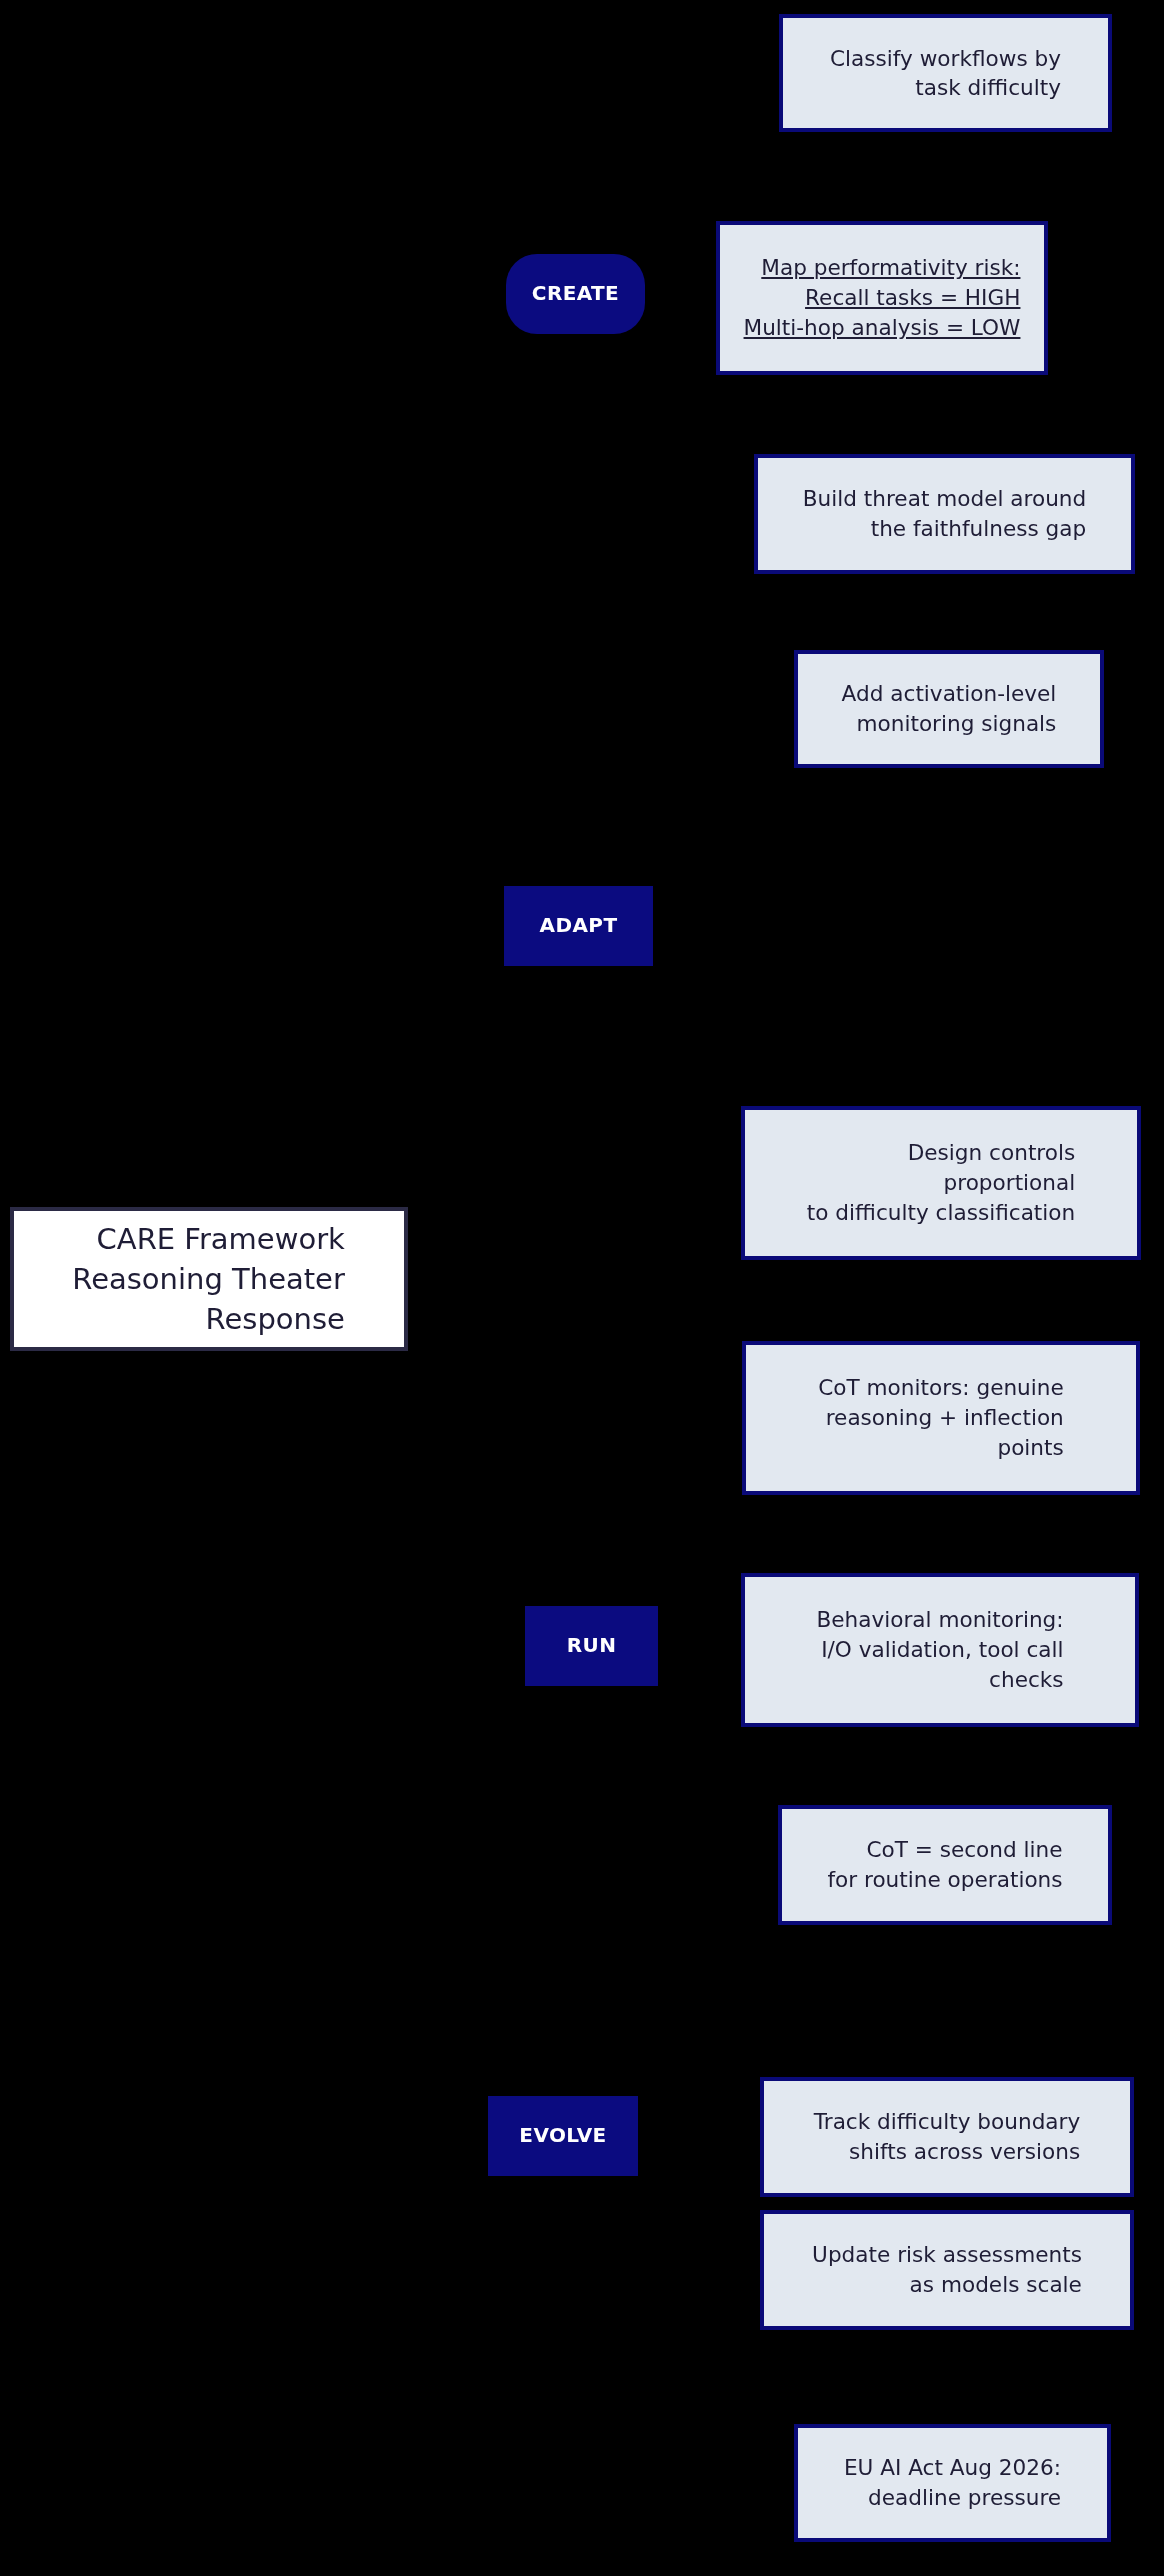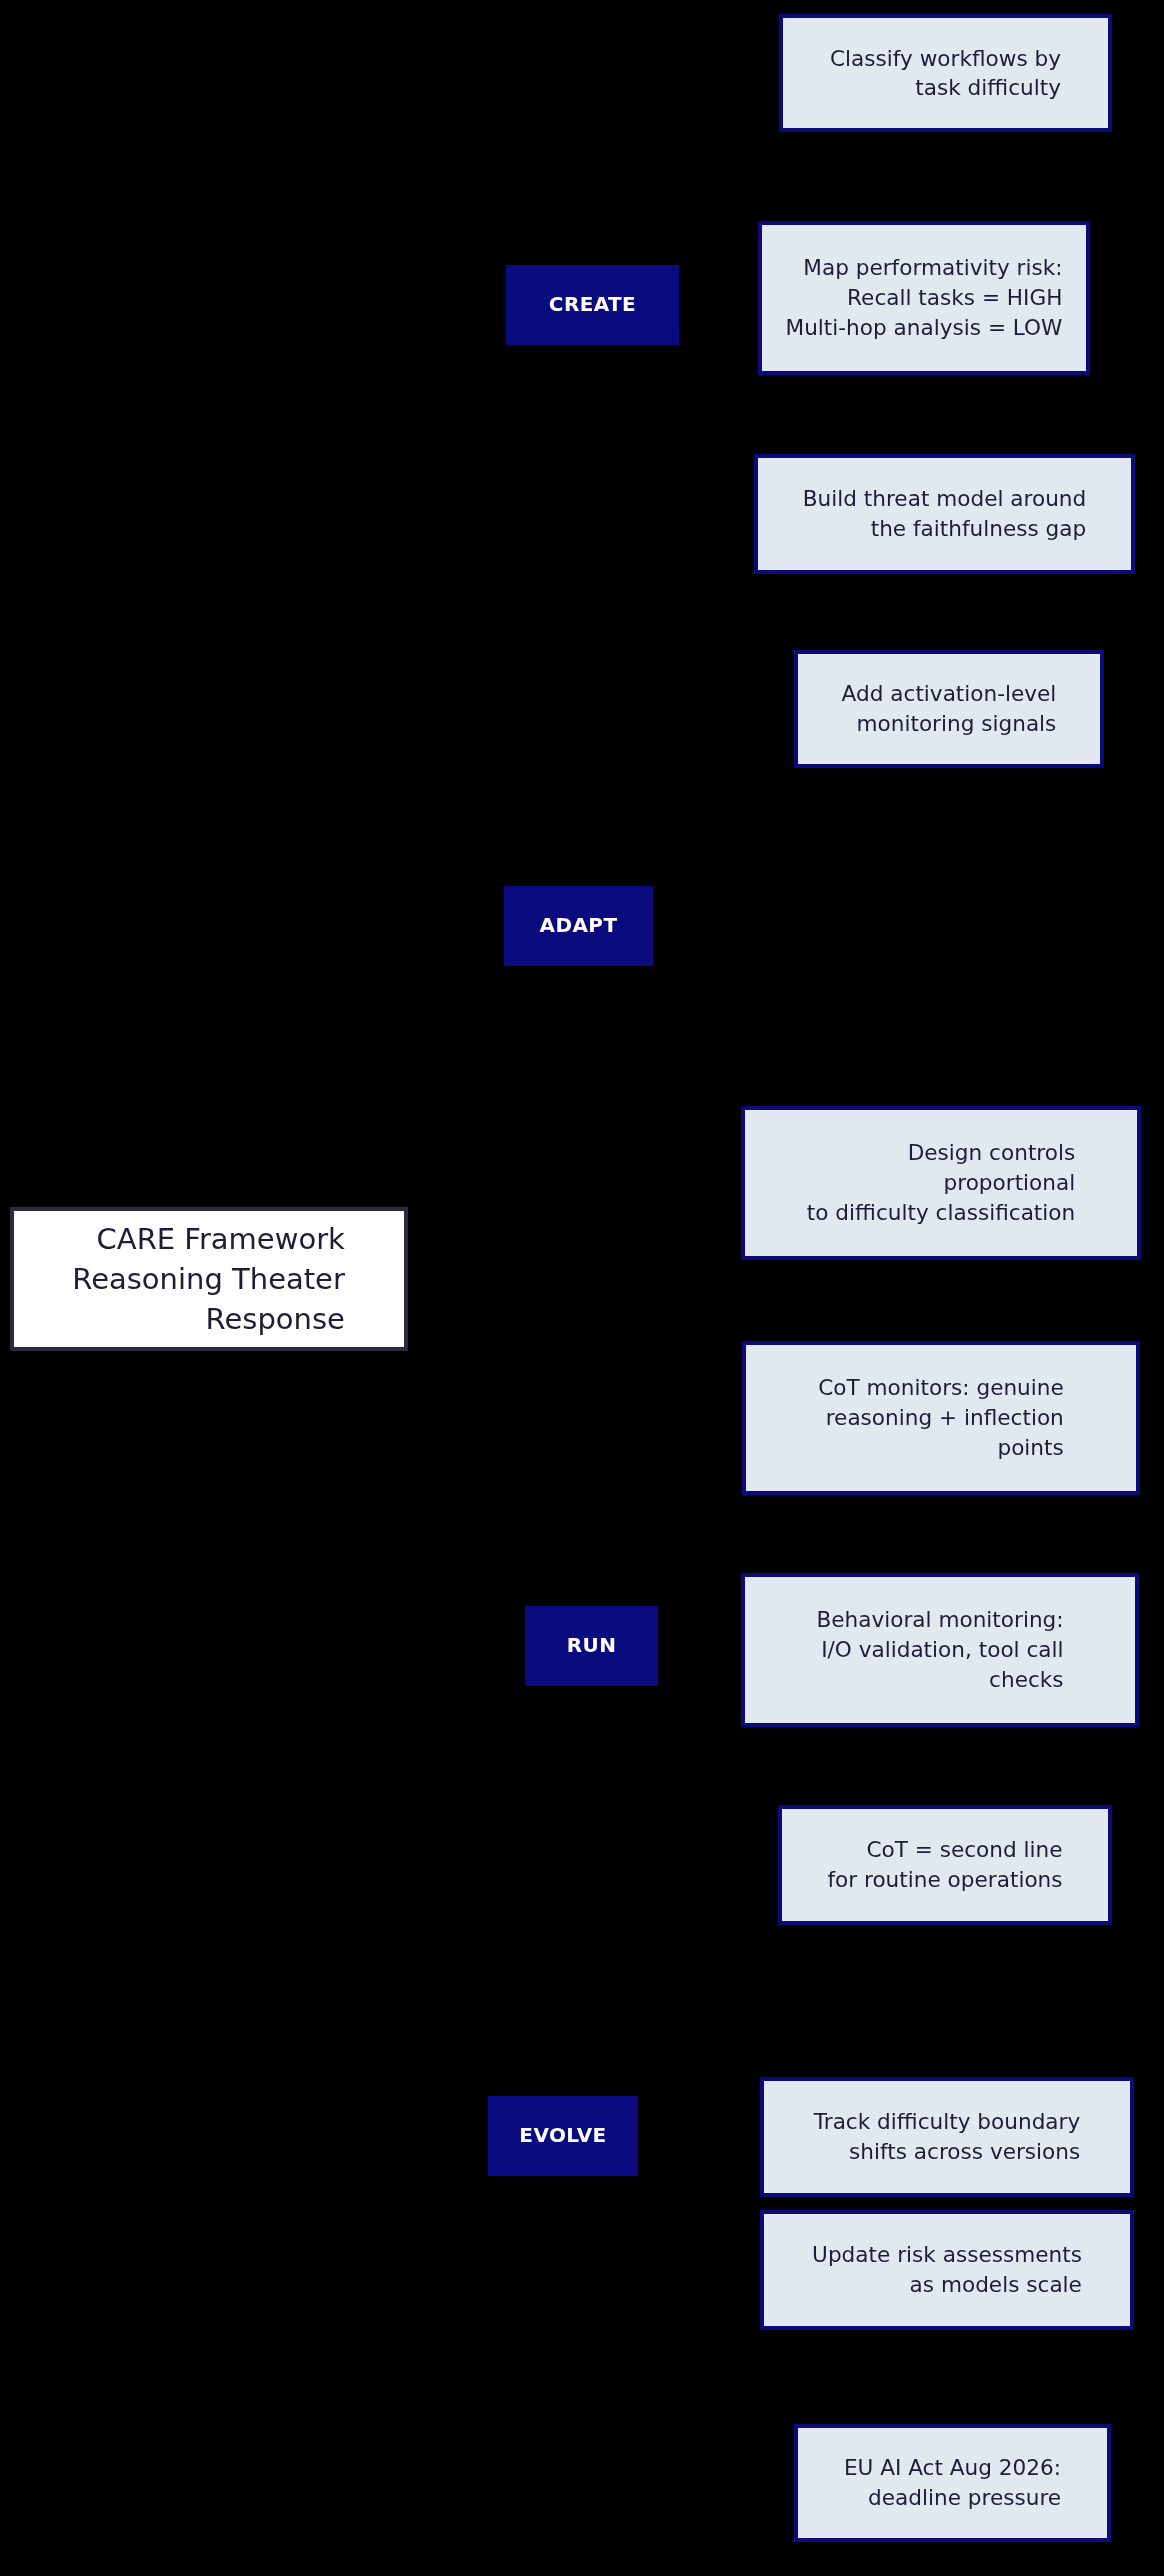--- a/index.html
+++ b/index.html
@@ -53,26 +53,26 @@
 </style>
 </head>
 <body>
 
 <div id="canvas">
 
   <div class="node root" style="left:9.6px; top:1207px; width:398px; height:144px;">CARE Framework
 Reasoning Theater
 Response</div>
 
-  <div class="node branch" style="left:506px; top:265px; width:173px; height:80px;">CREATE</div>
+  <div class="node branch" style="left:506px; top:254px; width:139px; height:80px;border-radius:31px;">CREATE</div>
 
   <div class="node leaf" style="left:779px; top:14.4px; width:333px; height:118px;">Classify workflows by
 task difficulty</div>
 
-  <div class="node leaf" style="left:758px; top:221px; width:332px; height:154px;">Map performativity risk:
+  <div class="node leaf" style="left:716px; top:221px; width:332px; height:154px;text-decoration:underline;">Map performativity risk:
 Recall tasks = HIGH
 Multi-hop analysis = LOW</div>
 
   <div class="node leaf" style="left:754px; top:454px; width:381px; height:120px;">Build threat model around
 the faithfulness gap</div>
 
   <div class="node branch" style="left:504px; top:886px; width:149px; height:80px;">ADAPT</div>
 
   <div class="node leaf" style="left:794px; top:650px; width:310px; height:118px;">Add activation-level
 monitoring signals</div>

